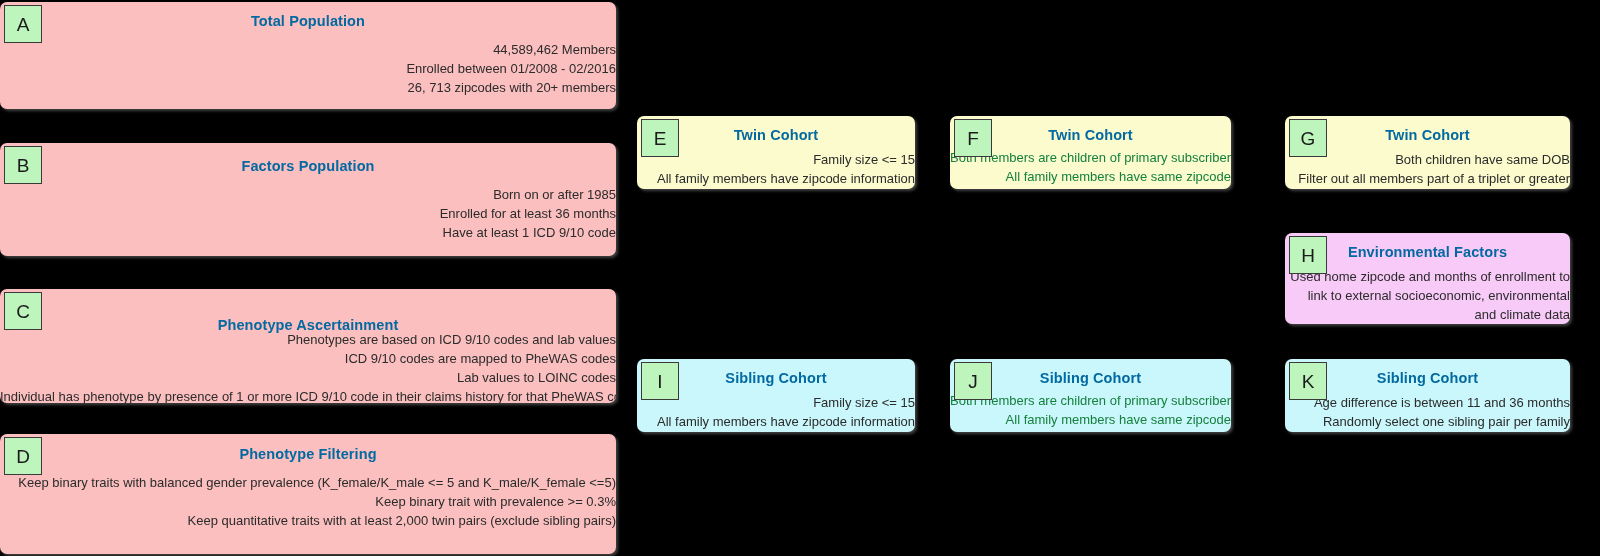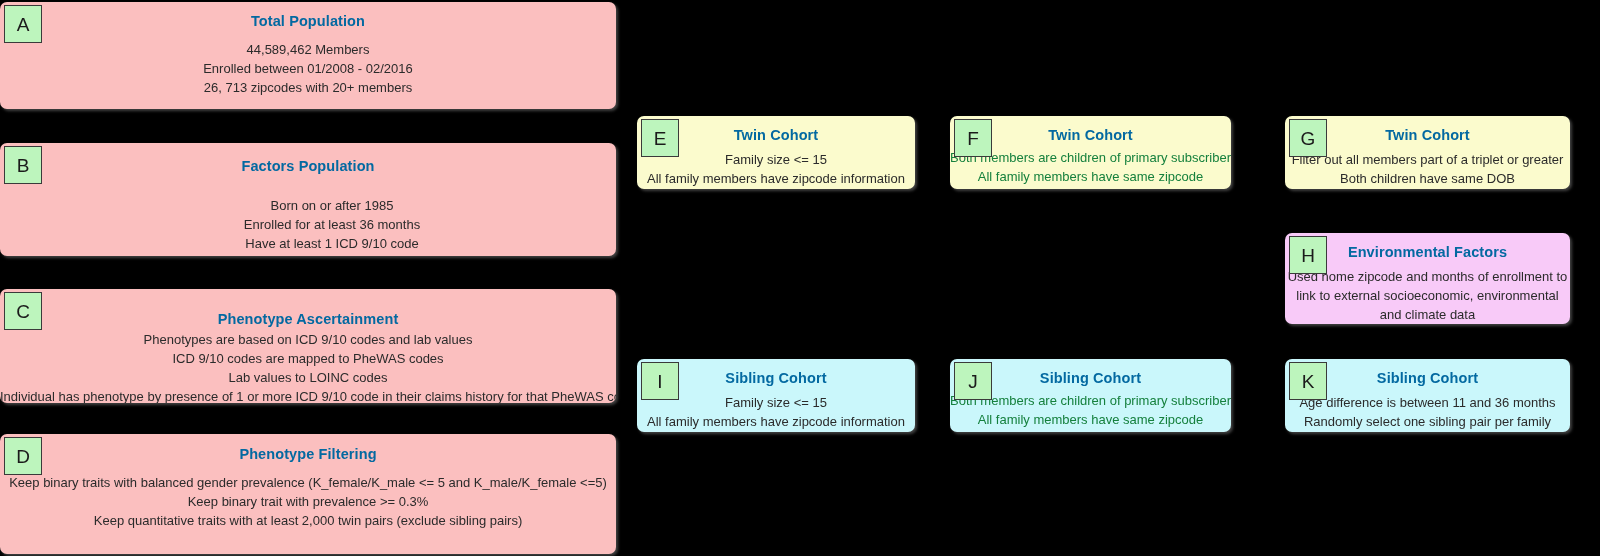--- a/index.html
+++ b/index.html
@@ -58,33 +58,33 @@
   .box-body {
     position: absolute;
     left: 0;
     right: 0;
     text-align: center;
     font-size: 13px;
     color: #2b2b2b;
     line-height: 1.45;
   }
   .box-body.muted { color: #15803d; }
-  .box-body .ln { display: block; white-space: nowrap; }
+  .box-body .ln { display: block; white-space: nowrap; text-align: right; }
 
   
   #box-a { left: 0px;  top: 2px;   width: 616px; height: 107px; }
   #box-b { left: 0px;  top: 143px; width: 616px; height: 113px; }
   #box-c { left: 0px;  top: 289px; width: 616px; height: 114px; }
   #box-d { left: 0px;  top: 434px; width: 616px; height: 120px; }
 
   #box-a .box-title { top: 11px; }
   #box-a .box-body  { top: 39px; }
   #box-b .box-title { top: 15px; }
-  #box-b .box-body  { top: 54px; margin-left: 48px; }
-  #box-c .box-title { top: 22px; }
+  #box-b .box-body  { top: 43px; margin-left: 48px; }
+  #box-c .box-title { top: 28px; }
   #box-c .box-body  { top: 42px; }
   #box-d .box-title { top: 12px; }
   #box-d .box-body  { top: 40px; }
 
   
   #box-e { left: 637px;  top: 116px; width: 278px; height: 73px; }
   #box-f { left: 950px;  top: 116px; width: 281px; height: 73px; }
   #box-g { left: 1285px; top: 116px; width: 285px; height: 73px; }
 
   #box-h { left: 1285px; top: 233px; width: 285px; height: 91px; }
@@ -165,22 +165,22 @@
     <div class="box-body muted">
         <span class="ln">Both members are children of primary subscriber</span>
         <span class="ln">All family members have same zipcode</span>
       </div>
   </div>
 
   <div class="flow-box box-yellow" id="box-g">
     <div class="badge">G</div>
     <div class="box-title">Twin Cohort</div>
     <div class="box-body">
+        <span class="ln">Both children have same DOB</span>
         <span class="ln">Filter out all members part of a triplet or greater</span>
-        <span class="ln">Both children have same DOB</span>
       </div>
   </div>
 
   <div class="flow-box box-magenta" id="box-h">
     <div class="badge">H</div>
     <div class="box-title">Environmental Factors</div>
     <div class="box-body">
         <span class="ln">Used home zipcode and months of enrollment to link to external socioeconomic, environmental and climate data</span>
       </div>
   </div>

